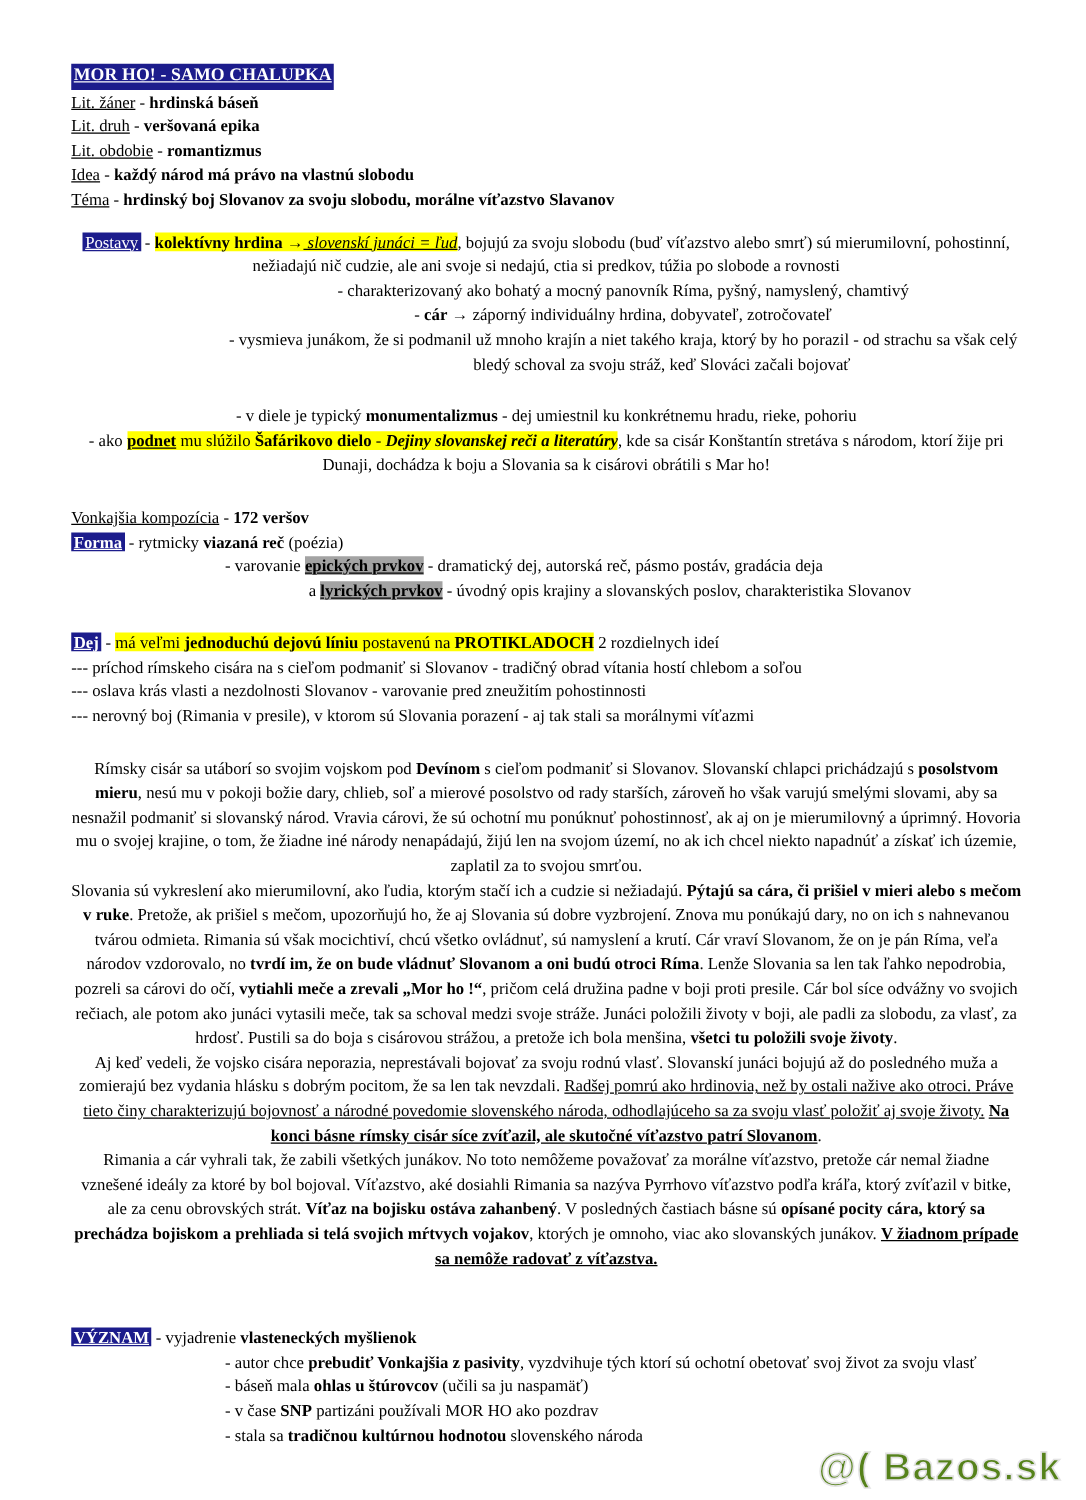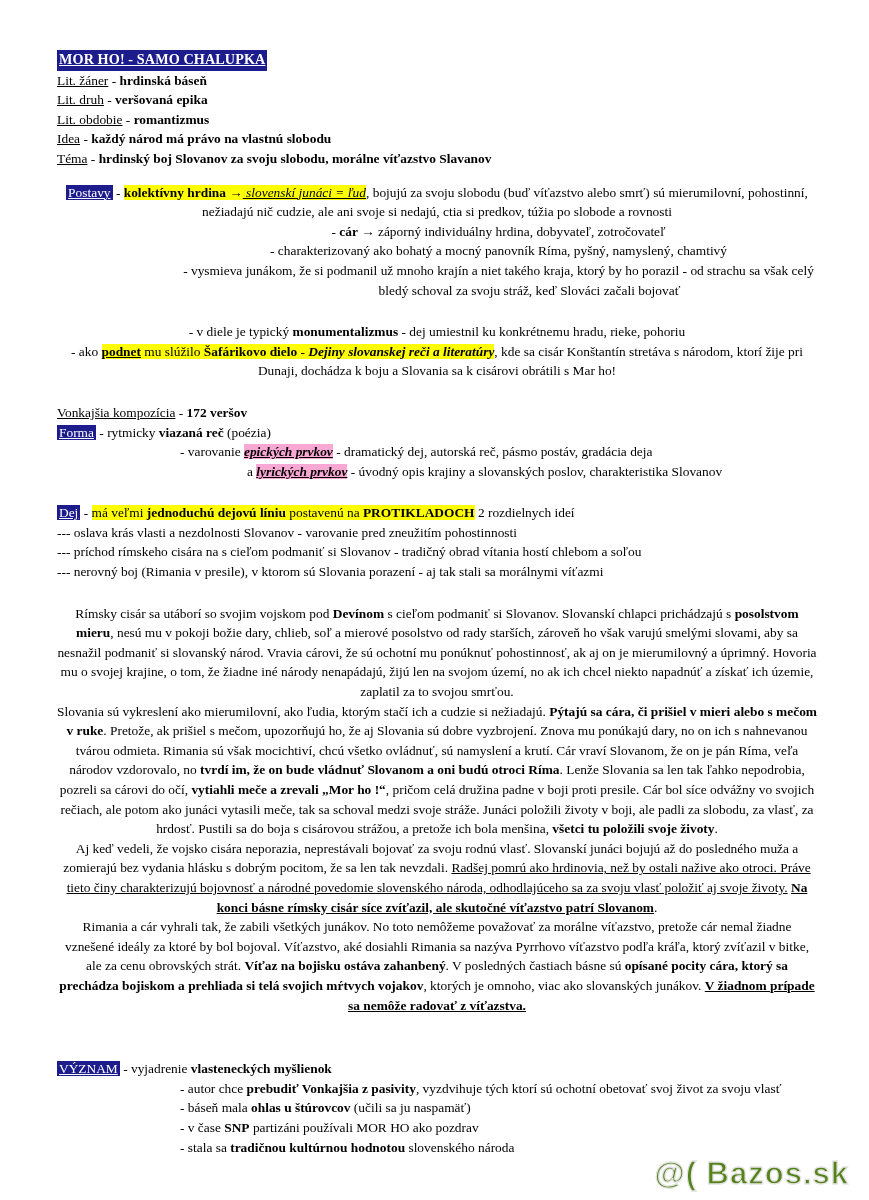--- a/index.html
+++ b/index.html
@@ -29,40 +29,40 @@
     line-height: 19.6px;
     color: #000000;
     text-align: left;
   }
   b, .b { font-weight: bold; }
   i, .i { font-style: italic; }
   .u { text-decoration: underline; }
 
   
   .hl-yellow { background: #ffff00; }
-  .hl-green  { background: #f9a8d4; font-style: italic; }
+  .hl-green  { background: #a3a3a3; }
 
   .title-bar {
     display: inline-block;
     background: #1c1c8c;
     color: #ffffff;
     font-weight: bold;
     font-size: 14.2px;
     letter-spacing: 0.1px;
     padding: 0 2px 1px 2px;
     text-decoration: underline;
   }
   .tag-blue {
     background: #1c1c8c;
     color: #ffffff;
     text-decoration: underline;
     padding: 0 2px;
     font-weight: normal;
   }
-  .tag-blue.bold { font-weight: normal; }
+  .tag-blue.bold { font-weight: bold; }
 
   .row { margin: 0; }
   .gap-14 { height: 14px; }
   .gap-22 { height: 22px; }
   .gap-44 { height: 44px; }
   .ind-4 { padding-left: 123px; }
 
   .hang {
     padding-left: 62px;
     text-indent: -62px;
@@ -112,25 +112,25 @@
     <div class="row">
       <span class="u">Téma</span><span> - </span><b>hrdinský boj Slovanov za svoju slobodu, morálne víťazstvo Slavanov</b>
     </div>
 
     <div class="gap-14"></div>
 
     <div class="row para">
       <span class="tag-blue">Postavy</span><span> - </span><span class="hl-yellow"><b>kolektívny hrdina </b><span>→</span><i class="u"> slovenskí junáci = ľud</i></span><span>, bojujú za svoju slobodu (buď víťazstvo alebo smrť) sú mierumilovní, pohostinní, nežiadajú nič cudzie, ale ani svoje si nedajú, ctia si predkov, túžia po slobode a rovnosti</span>
     </div>
 
+    <div class="row para" style="padding-left:185px;text-indent:-62px;">
+      <span>- </span><span>charakterizovaný ako bohatý a mocný panovník Ríma, pyšný, namyslený, chamtivý</span>
+    </div>
     <div class="row para ind-4 hang" style="padding-left:185px;text-indent:-62px;">
       <span>- </span><b>cár</b><span> → </span><span>záporný individuálny hrdina, dobyvateľ, zotročovateľ</span>
-    </div>
-    <div class="row para" style="padding-left:185px;text-indent:-62px;">
-      <span>- </span><span>charakterizovaný ako bohatý a mocný panovník Ríma, pyšný, namyslený, chamtivý</span>
     </div>
     <div class="row para" style="padding-left:185px;text-indent:-62px;">
       <span>- </span><span>vysmieva junákom, že si podmanil už mnoho krajín a niet takého kraja, ktorý by ho porazil - od strachu sa však celý bledý schoval za svoju stráž, keď Slováci začali bojovať</span>
     </div>
 
     <div class="gap-22"></div>
 
     <div class="row para">
       <span>- v diele je typický </span><b>monumentalizmus</b><span> - dej umiestnil ku konkrétnemu hradu, rieke, pohoriu</span>
     </div>
@@ -151,22 +151,22 @@
     </div>
     <div class="row" style="padding-left:190px;">
       <span></span><span>a </span><span class="hl-green"><b class="u">lyrických prvkov</b></span><span> - úvodný opis krajiny a slovanských poslov, charakteristika Slovanov</span>
     </div>
 
     <div class="gap-22"></div>
 
     <div class="row">
       <span class="tag-blue bold">Dej</span><span> - </span><span class="hl-yellow"><span>má veľmi </span><b>jednoduchú dejovú líniu</b><span> postavenú na </span><b>PROTIKLADOCH</b></span><span> 2 rozdielnych ideí</span>
     </div>
+    <div class="row">--- príchod rímskeho cisára na s cieľom podmaniť si Slovanov - tradičný obrad vítania hostí chlebom a soľou</div>
     <div class="row">--- oslava krás vlasti a nezdolnosti Slovanov - varovanie pred zneužitím pohostinnosti</div>
-    <div class="row">--- príchod rímskeho cisára na s cieľom podmaniť si Slovanov - tradičný obrad vítania hostí chlebom a soľou</div>
     <div class="row">--- nerovný boj (Rimania v presile), v ktorom sú Slovania porazení - aj tak stali sa morálnymi víťazmi</div>
 
     <div class="gap-22"></div>
 
     <div class="para"><span>Rímsky cisár sa utáborí so svojim vojskom pod </span><span style="font-weight: bold;">Devínom</span><span> s cieľom podmaniť si Slovanov. Slovanskí chlapci prichádzajú s </span><span style="font-weight: bold;">posolstvom mieru</span><span>, nesú mu v pokoji božie dary, chlieb, soľ a mierové posolstvo od rady starších, zároveň ho však varujú smelými slovami, aby sa nesnažil podmaniť si slovanský národ. Vravia cárovi, že sú ochotní mu ponúknuť pohostinnosť, ak aj on je mierumilovný a úprimný. Hovoria mu o svojej krajine, o tom, že žiadne iné národy nenapádajú, žijú len na svojom území, no ak ich chcel niekto napadnúť a získať ich územie, zaplatil za to svojou smrťou.</span></div>
     <div class="para"><span>Slovania sú vykreslení ako mierumilovní, ako ľudia, ktorým stačí ich a cudzie si nežiadajú. </span><span style="font-weight: bold;">Pýtajú sa cára, či prišiel v mieri alebo s mečom v ruke</span><span>. Pretože, ak prišiel s mečom, upozorňujú ho, že aj Slovania sú dobre vyzbrojení. Znova mu ponúkajú dary, no on ich s nahnevanou tvárou odmieta. Rimania sú však mocichtiví, chcú všetko ovládnuť, sú namyslení a krutí. Cár vraví Slovanom, že on je pán Ríma, veľa národov vzdorovalo, no </span><span style="font-weight: bold;">tvrdí im, že on bude vládnuť Slovanom a oni budú otroci Ríma</span><span>. Lenže Slovania sa len tak ľahko nepodrobia, pozreli sa cárovi do očí, </span><span style="font-weight: bold;">vytiahli meče a zrevali „Mor ho !“</span><span>, pričom celá družina padne v boji proti presile. Cár bol síce odvážny vo svojich rečiach, ale potom ako junáci vytasili meče, tak sa schoval medzi svoje stráže. Junáci položili životy v boji, ale padli za slobodu, za vlasť, za hrdosť. Pustili sa do boja s cisárovou strážou, a pretože ich bola menšina, </span><span style="font-weight: bold;">všetci tu položili svoje životy</span><span>.</span></div>
     <div class="para"><span>Aj keď vedeli, že vojsko cisára neporazia, neprestávali bojovať za svoju rodnú vlasť. Slovanskí junáci bojujú až do posledného muža a zomierajú bez vydania hlásku s dobrým pocitom, že sa len tak nevzdali. </span><span style="text-decoration: underline;">Radšej pomrú ako hrdinovia, než by ostali nažive ako otroci.</span><span style="text-decoration: underline;"> Práve tieto činy charakterizujú bojovnosť a národné povedomie slovenského národa, odhodlajúceho sa za svoju vlasť položiť aj svoje životy.</span><span> </span><span style="font-weight: bold; text-decoration: underline;">Na konci básne rímsky cisár síce zvíťazil, ale skutočné víťazstvo patrí Slovanom</span><span>.</span></div>
     <div class="para"><span>Rimania a cár vyhrali tak, že zabili všetkých junákov. No toto nemôžeme považovať za morálne víťazstvo, pretože cár nemal žiadne vznešené ideály za ktoré by bol bojoval. Víťazstvo, aké dosiahli Rimania sa nazýva Pyrrhovo víťazstvo podľa kráľa, ktorý zvíťazil v bitke, ale za cenu obrovských strát. </span><span style="font-weight: bold;">Víťaz na bojisku ostáva zahanbený</span><span>. V posledných častiach básne sú </span><span style="font-weight: bold;">opísané pocity cára, ktorý sa prechádza bojiskom a prehliada si telá svojich mŕtvych vojakov</span><span>, ktorých je omnoho, viac ako slovanských junákov. </span><span style="font-weight: bold; text-decoration: underline;">V žiadnom prípade sa nemôže radovať z víťazstva.</span></div>
 
     <div class="gap-44"></div>

